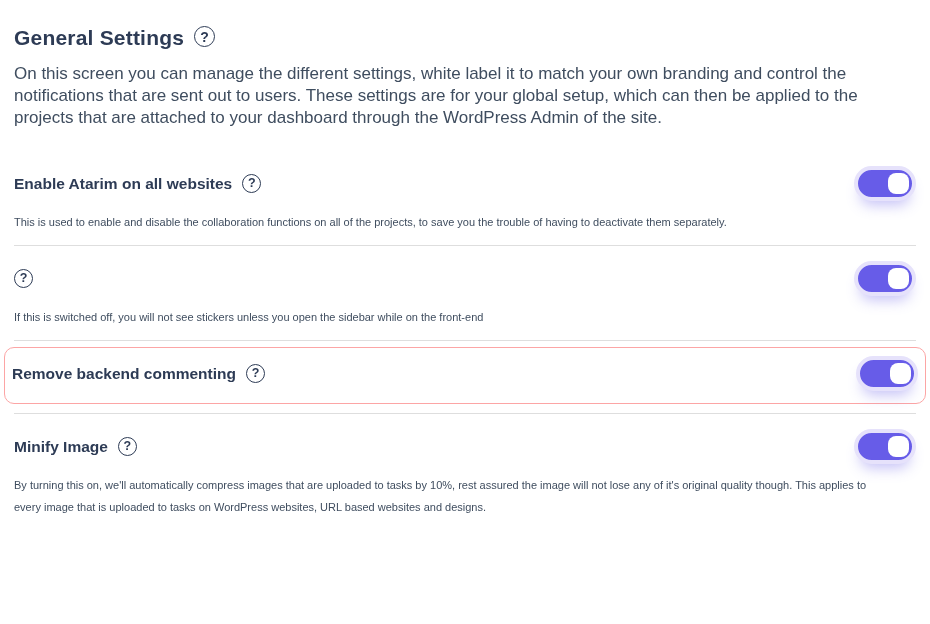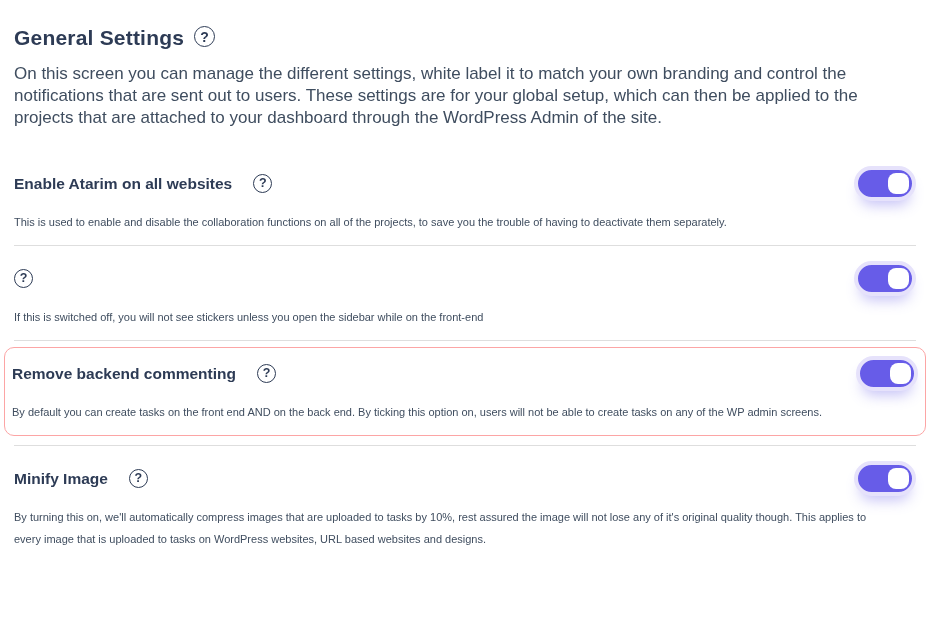--- a/index.html
+++ b/index.html
@@ -18,21 +18,21 @@
     display:inline-flex;align-items:center;justify-content:center;
     font-size:12.5px;font-weight:700;color:#2d3b55;line-height:1;
     cursor:pointer;background:#fff;
   }
   .page-title .help{width:21px;height:21px;font-size:14px;}
   .intro{font-size:17px;line-height:22px;margin:13px 0 0;max-width:898px;}
   .settings-list{margin-top:22px;}
   .setting{padding:15px 0 12px;}
   .row-head{display:flex;justify-content:space-between;align-items:center;min-height:35px;}
   .setting-label{
-    display:flex;align-items:center;gap:21px;margin:0;
+    display:flex;align-items:center;gap:10px;margin:0;
     font-size:15.5px;font-weight:700;color:#2d3b55;
   }
   .desc{font-size:11px;line-height:22px;margin:10px 0 0;max-width:872px;}
   .divider{border:none;border-top:1px solid #dedede;margin:0;}
   
   .toggle{
     position:relative;box-sizing:content-box;flex:0 0 auto;
     width:54px;height:27px;border-radius:18px;background:#675ce8;
     border:4px solid #e6e2fb;cursor:pointer;
     box-shadow:0 10px 14px -6px rgba(103,92,232,.38);
@@ -96,21 +96,20 @@
       <section class="setting">
         <div class="row-head">
           <h3 class="setting-label">
             <span>Remove backend commenting</span>
             <span class="help">?</span>
           </h3>
           <div class="toggle on">
             <span class="knob"></span>
           </div>
         </div>
-        <p class="desc">By default you can create tasks on the front end AND on the back end. By ticking this option on, users will not be able to create tasks on any of the WP admin screens.</p>
       </section>
     </div>
 
     <hr class="divider after-highlight">
 
     <section class="setting">
       <div class="row-head">
         <h3 class="setting-label">
           <span>Minify Image</span>
           <span class="help">?</span>

